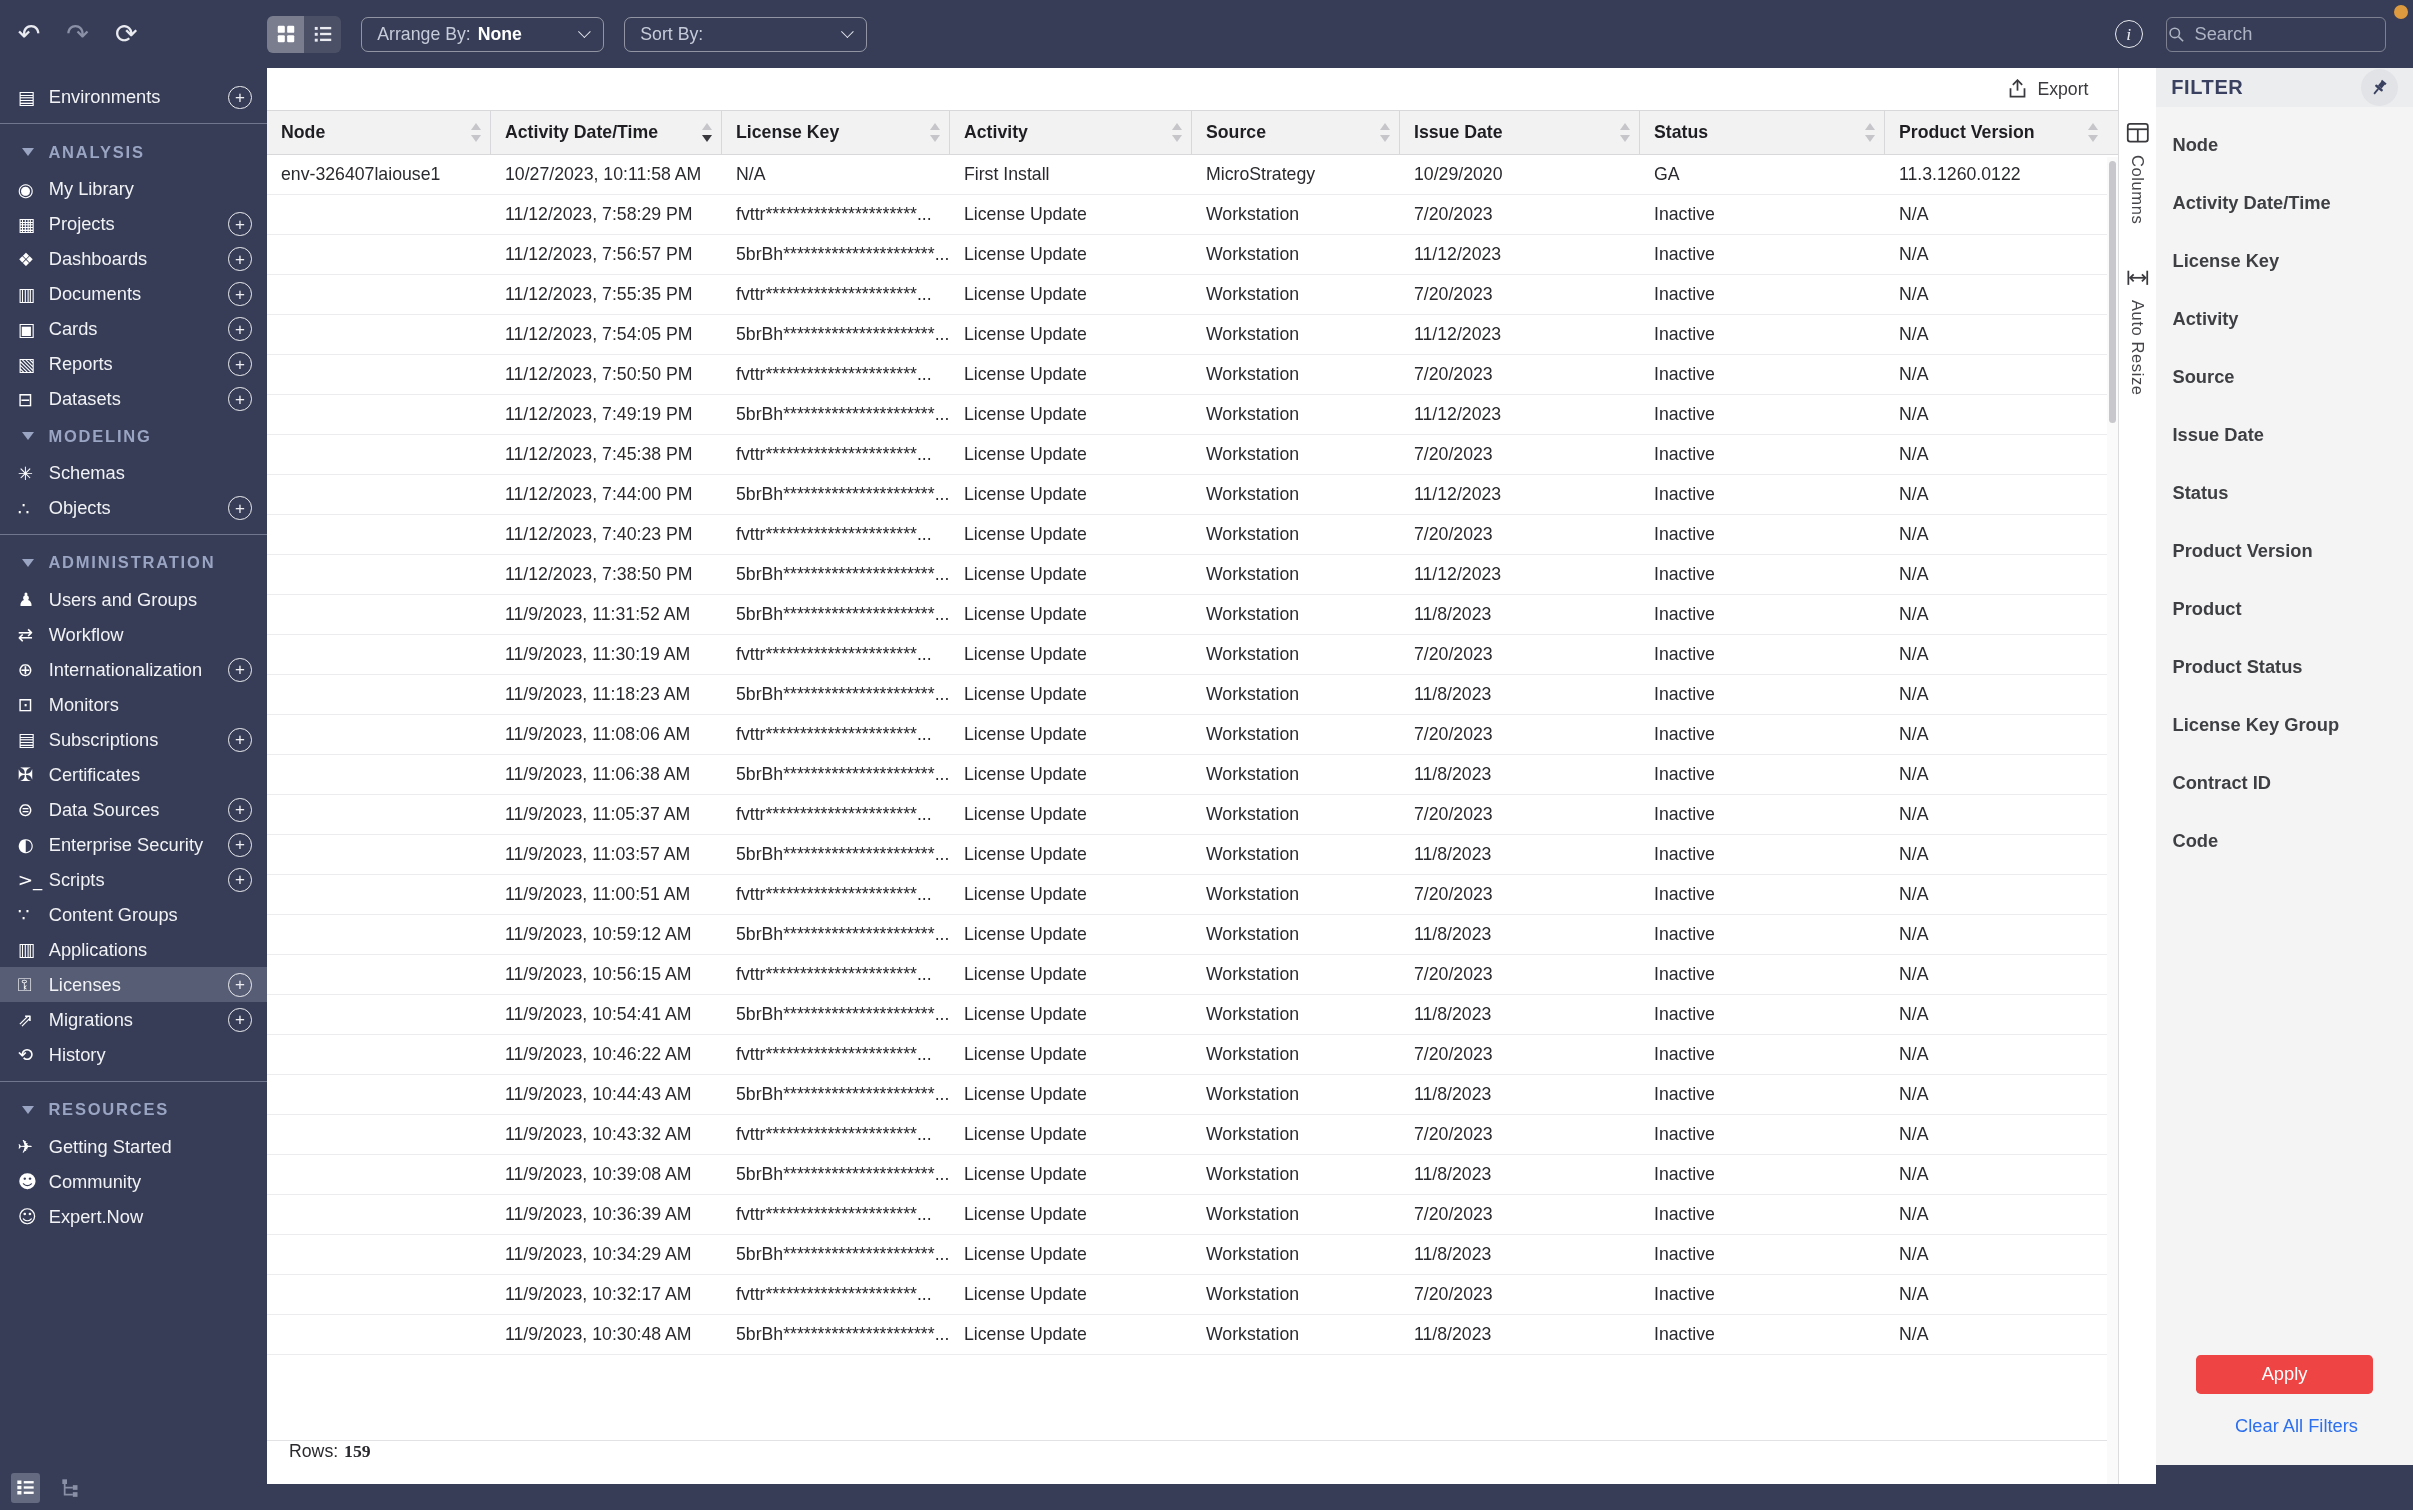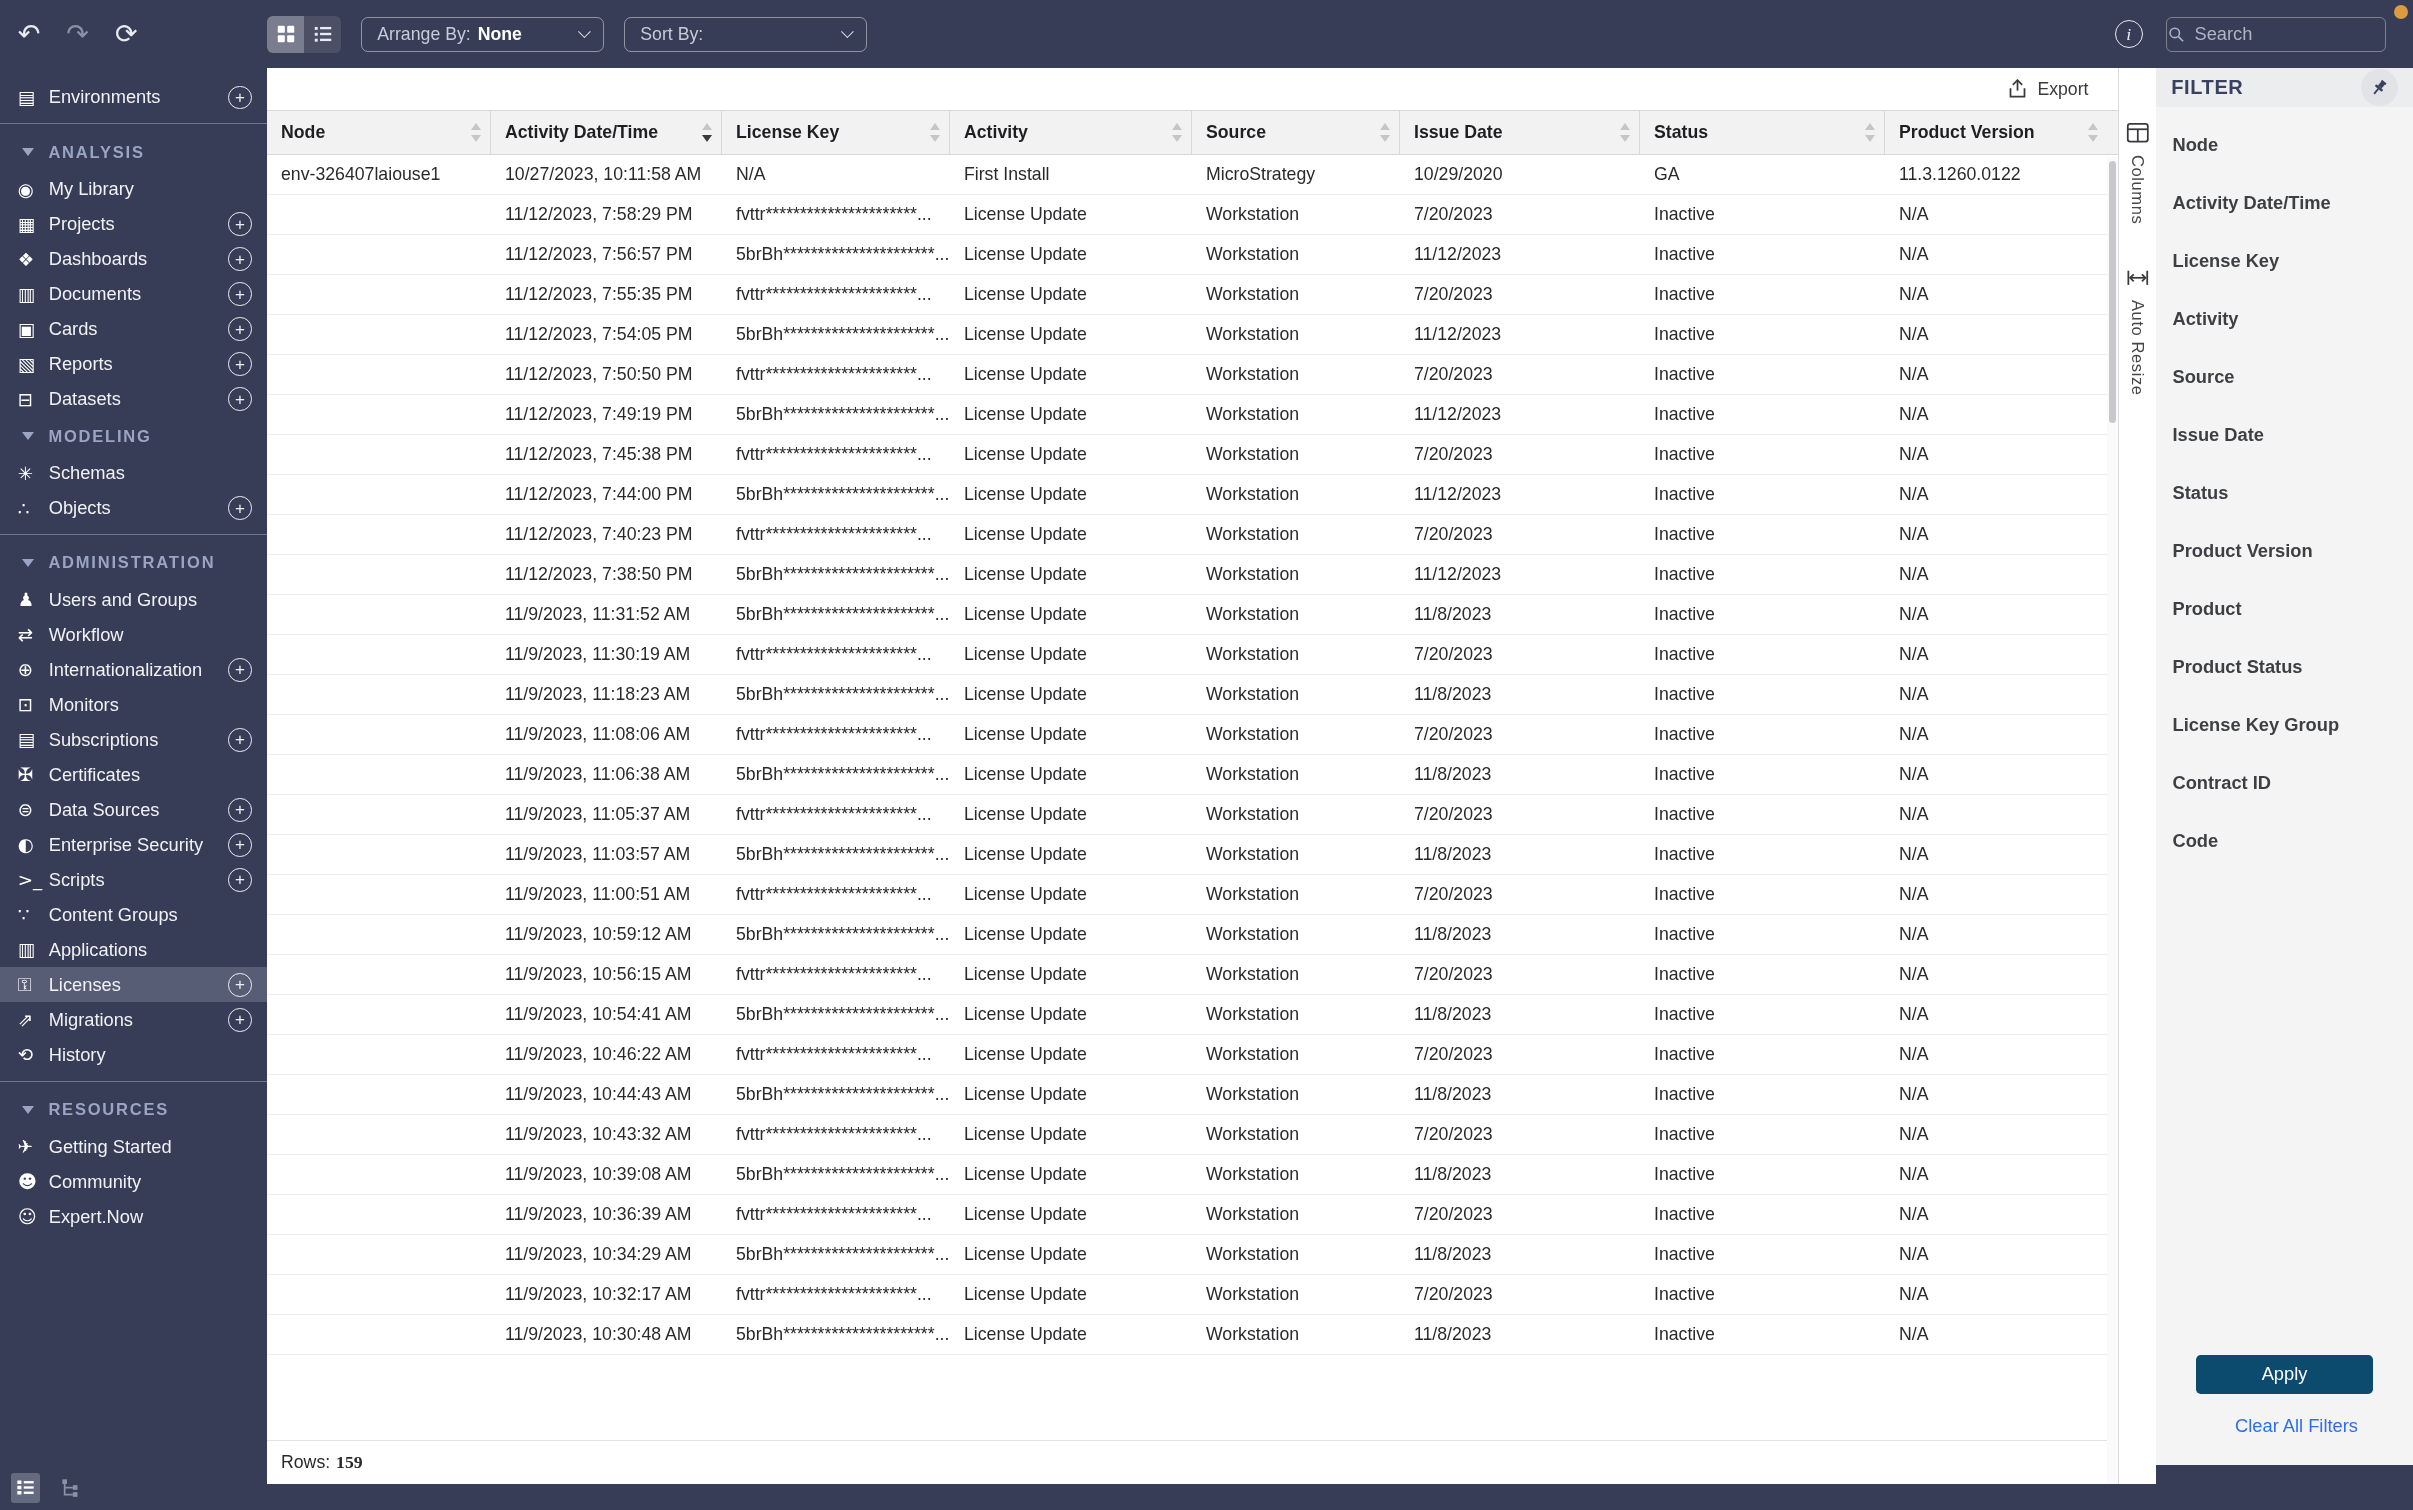--- a/index.html
+++ b/index.html
@@ -69,21 +69,21 @@
   .arr.down.active { border-top-color:#3A3A3E; }
 
   .c0{width:224px;flex:none;} .c1{width:231px;flex:none;} .c2{width:228px;flex:none;} .c3{width:242px;flex:none;}
   .c4{width:208px;flex:none;} .c5{width:240px;flex:none;} .c6{width:245px;flex:none;} .c7{flex:1;min-width:0;}
 
   .tbody { flex:1; overflow:hidden; position:relative; }
   .tr { height:40px; display:flex; align-items:center; border-bottom:1.2px solid #ECECEE; font-size:17.7px; color:#2A2A2E; padding-right:10.6px; }
   .td { padding-left:14px; white-space:nowrap; overflow:hidden; }
   .v-scrollbar { position:absolute; right:0; top:0; bottom:0; width:10.6px; background:#FAFAFB; }
   .v-thumb { position:absolute; left:1.8px; top:3.5px; width:7px; height:262px; background:#C8C8CC; border-radius:3.5px; cursor:pointer; }
-  .tfoot { height:44px; border-top:1.2px solid #E2E2E4; display:flex; align-items:center; padding-left:14px; font-size:17.7px; color:#2A2A2E; gap:5.9px; flex:none; }
+  .tfoot { height:44px; border-top:1.2px solid #E2E2E4; display:flex; align-items:flex-start; padding-left:22px; font-size:17.7px; color:#2A2A2E; gap:5.9px; flex:none; }
   .tfoot b { font-weight:700;font-family:Liberation Serif, serif; }
 
   
   .tools-strip { width:38px; background:#FFFFFF; border-left:1.2px solid #DCDCDE; display:flex; flex-direction:column; align-items:center; padding-top:53px; flex:none; }
   .strip-btn { display:flex; flex-direction:column; align-items:center; gap:10.6px; cursor:pointer; margin-bottom:41px; }
   .strip-label { writing-mode:vertical-rl; font-size:16.5px; color:#46464A; letter-spacing:0.6px; }
 
   
   .filter-panel { width:257px; margin-bottom:19.5px; background:#F4F4F5; display:flex; flex-direction:column; flex:none; }
   .filter-header { height:39px; background:#ECEDEF; display:flex; align-items:center; justify-content:space-between; padding:0 15.3px; flex:none; }
@@ -771,20 +771,20 @@
           <div class="filter-field">Issue Date</div>
           <div class="filter-field">Status</div>
           <div class="filter-field">Product Version</div>
           <div class="filter-field">Product</div>
           <div class="filter-field">Product Status</div>
           <div class="filter-field">License Key Group</div>
           <div class="filter-field">Contract ID</div>
           <div class="filter-field">Code</div>
         </div>
       <div class="filter-actions">
-        <button class="apply-btn" style="background: #0c4a6e;">Apply</button>
+        <button class="apply-btn" style="background: #ef4444;">Apply</button>
         <span class="clear-link" style="color: rgb(44, 111, 239);">Clear All Filters</span>
       </div>
     </div>
 
   </div>
 </div>
 
 
 </body></html>

